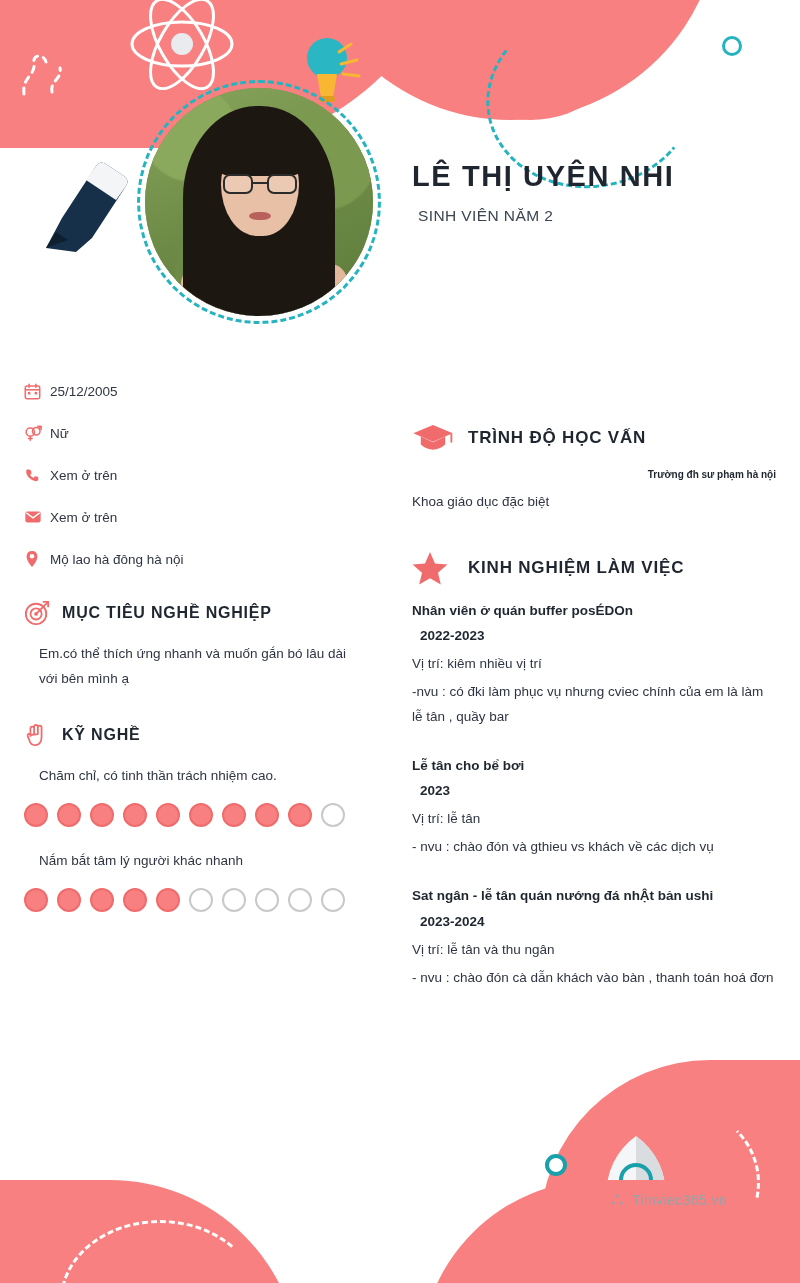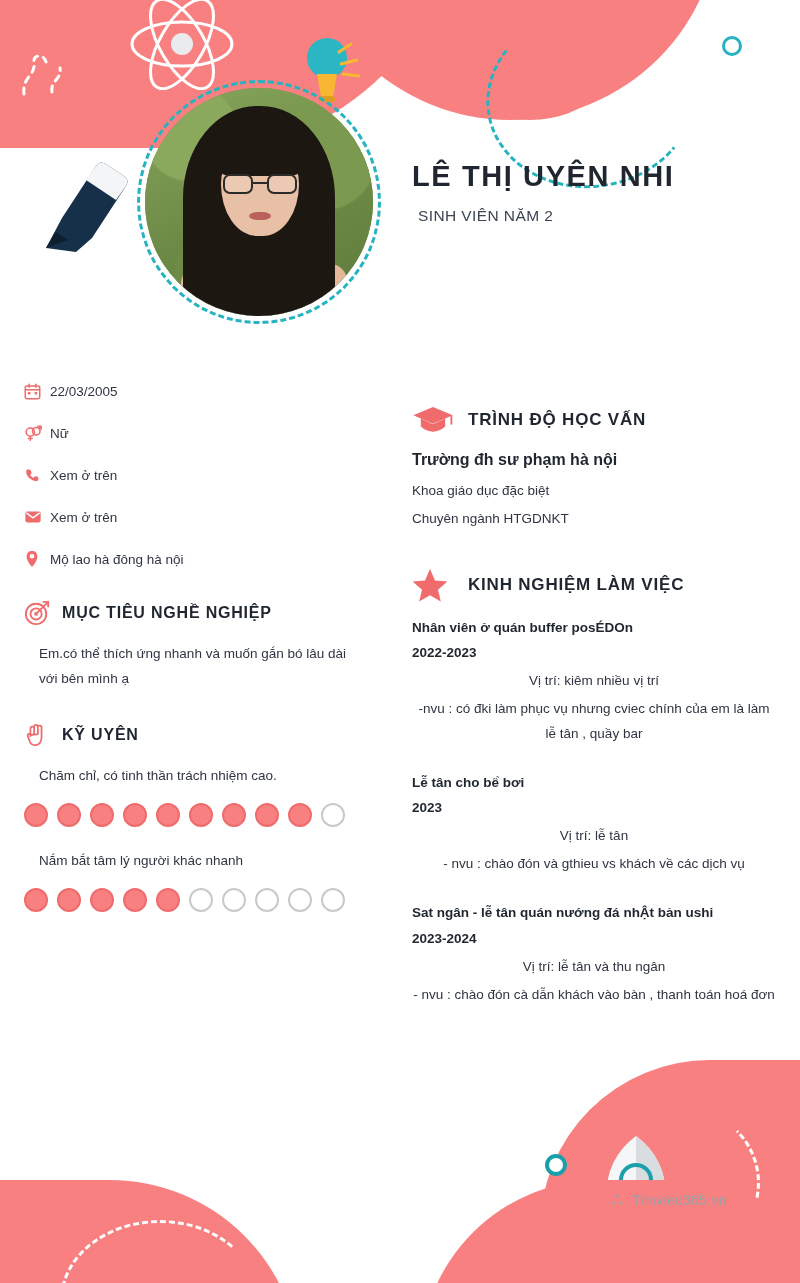--- a/index.html
+++ b/index.html
@@ -130,21 +130,21 @@
   
   .name-block { position: absolute; left: 412px; top: 160px; width: 360px; }
   .name {
     font-size: 29px; font-weight: bold; letter-spacing: 1.6px; color: #1f2630;
     margin: 0 0 14px 0; white-space: nowrap;
   }
   .role { font-size: 15.5px; letter-spacing: .4px; color: #3b4450; margin: 6px; }
 
   
   .col-left { position: absolute; left: 24px; top: 380px; width: 340px; }
-  .col-right { position: absolute; left: 412px; top: 375px; width: 364px; }
+  .col-right { position: absolute; left: 412px; top: 393px; width: 364px; }
 
   .contact-row {
     display: flex; align-items: center; margin-bottom: 20px;
   }
   .contact-row .ic {
     width: 26px; height: 22px; flex: 0 0 26px; display: flex; align-items: center;
   }
   .contact-row .tx { font-size: 13.5px; color: #2f3542; }
 
   .sec-head { display: flex; align-items: center; margin: 30px 0 16px 0; }
@@ -159,24 +159,24 @@
 
   .dots { display: flex; gap: 9px; margin: 14px 0 22px 0; }
   .dot {
     width: 24px; height: 24px; border-radius: 50%;
     border: 2px solid #c9c9c9; background: #fff;
   }
   .dot.on { background: #f98080; border-color: #f06b6b; }
 
   .job { margin-bottom: 26px; }
   .job .jt { font-size: 13.5px; font-weight: bold; color: #1f2630; margin: 0 0 7px 0; line-height: 1.5; }
-  .job .jy { font-size: 13.5px; font-weight: bold; color: #1f2630; margin: 0 0 9px 0; }
-  .job .jd { font-size: 13.5px; line-height: 1.85; color: #2f3542; margin: 0 0 3px 0; text-align: center; }
-
-  .edu .et { font-size: 16px; font-weight: bold; color: #1f2630; margin: 0 0 10px 0; }
+  .job .jy { font-size: 13.5px; font-weight: bold; color: #1f2630; margin: 0 0 9px 8px; }
+  .job .jd { font-size: 13.5px; line-height: 1.85; color: #2f3542; margin: 0 0 3px 0; }
+
+  .edu .et { font-size: 10px; font-weight: bold; color: #1f2630; margin: 0 0 10px 0; text-align: right; }
   .edu .ed { font-size: 13.5px; line-height: 1.85; color: #2f3542; margin: 0 0 3px 0; }
 
   
   .ftr { position: absolute; left: 0; top: 1030px; width: 800px; height: 253px; overflow: hidden; }
   .f-pink-1 {
     position: absolute; left: 540px; top: 30px; width: 330px; height: 300px;
     background: #f98080; border-radius: 170px 0 0 0;
   }
   .f-pink-2 {
     position: absolute; left: 420px; top: 150px; width: 420px; height: 220px;
@@ -279,21 +279,21 @@
   <div class="contact-row">
     <span class="ic">
       <svg width="17" height="17" viewBox="0 0 20 20">
           <rect x="1.5" y="3.5" width="17" height="15" rx="2" fill="none" stroke="#f06b6b" stroke-width="1.8"></rect>
           <path d="M1.5 8 H18.5" stroke="#f06b6b" stroke-width="1.8"></path>
           <path d="M6 1.5 V5 M14 1.5 V5" stroke="#f06b6b" stroke-width="1.8" stroke-linecap="round"></path>
           <rect x="4.5" y="10.5" width="3" height="3" fill="#f06b6b"></rect>
           <rect x="12.5" y="10.5" width="3" height="3" fill="#f06b6b"></rect>
         </svg>
     </span>
-    <span class="tx">22/03/2005</span>
+    <span class="tx">25/12/2005</span>
   </div>
 
   <div class="contact-row">
     <span class="ic">
       <svg width="18" height="18" viewBox="0 0 20 20">
           <circle cx="7" cy="9" r="4.6" fill="none" stroke="#f06b6b" stroke-width="1.7"></circle>
           <path d="M7 13.6 V18 M5 16 H9" stroke="#f06b6b" stroke-width="1.7" stroke-linecap="round"></path>
           <circle cx="13.6" cy="8" r="4.2" fill="none" stroke="#f06b6b" stroke-width="1.7"></circle>
           <path d="M16.6 5 L19 2.6 M19 2.6 H15.4 M19 2.6 V6" stroke="#f06b6b" stroke-width="1.7" stroke-linecap="round" fill="none"></path>
         </svg>
@@ -343,21 +343,21 @@
     <span class="tt">MỤC TIÊU NGHỀ NGHIỆP</span>
   </div>
   <p class="para">Em.có thể thích ứng nhanh và muốn gắn bó lâu dài với bên mình ạ</p>
 
   <div class="sec-head">
     <span class="ic">
       <svg width="24" height="26" viewBox="0 0 24 28">
           <path d="M6 16 V7 Q6 5 8 5 Q10 5 10 7 V13 M10 13 V5 Q10 3 12 3 Q14 3 14 5 V13 M14 13 V6 Q14 4 16 4 Q18 4 18 6 V16 Q18 24 12 25 Q6 25 5 20 L3 15 Q2.6 13.4 4.2 12.8 Q5.6 12.4 6 14 Z" fill="none" stroke="#f06b6b" stroke-width="1.9" stroke-linejoin="round"></path>
         </svg>
     </span>
-    <span class="tt">KỸ UYÊN</span>
+    <span class="tt">KỸ NGHỀ</span>
   </div>
 
   <p class="para">Chăm chỉ, có tinh thần trách nhiệm cao.</p>
   <div class="dots">
     <span class="dot on"></span>
       <span class="dot on"></span>
       <span class="dot on"></span>
     <span class="dot on"></span>
       <span class="dot on"></span>
       <span class="dot on"></span>
@@ -390,21 +390,20 @@
           <path d="M22 2 L43 11 L22 20 L1 11 Z" fill="#f06b6b"></path>
           <path d="M9 14.5 V23 Q15 28.5 22 28.5 Q29 28.5 35 23 V14.5 L22 20.5 Z" fill="#f06b6b"></path>
           <path d="M41.6 11.6 V20" stroke="#f06b6b" stroke-width="2" stroke-linecap="round"></path>
         </svg>
     </span>
     <span class="tt">TRÌNH ĐỘ HỌC VẤN</span>
   </div>
   <div class="edu">
     <p class="et">Trường đh sư phạm hà nội</p>
     <p class="ed">Khoa giáo dục đặc biệt</p>
-    <p class="ed">Chuyên ngành HTGDNKT</p>
   </div>
 
   <div class="sec-head big" style="margin-top:36px">
     <span class="ic">
       <svg width="36" height="34" viewBox="0 0 36 34">
           <path d="M18 1 L23 12.4 L35.4 13.6 L26 21.8 L28.8 33.6 L18 27.2 L7.2 33.6 L10 21.8 L0.6 13.6 L13 12.4 Z" fill="#f06b6b"></path>
         </svg>
     </span>
     <span class="tt">KINH NGHIỆM LÀM VIỆC</span>
   </div>

